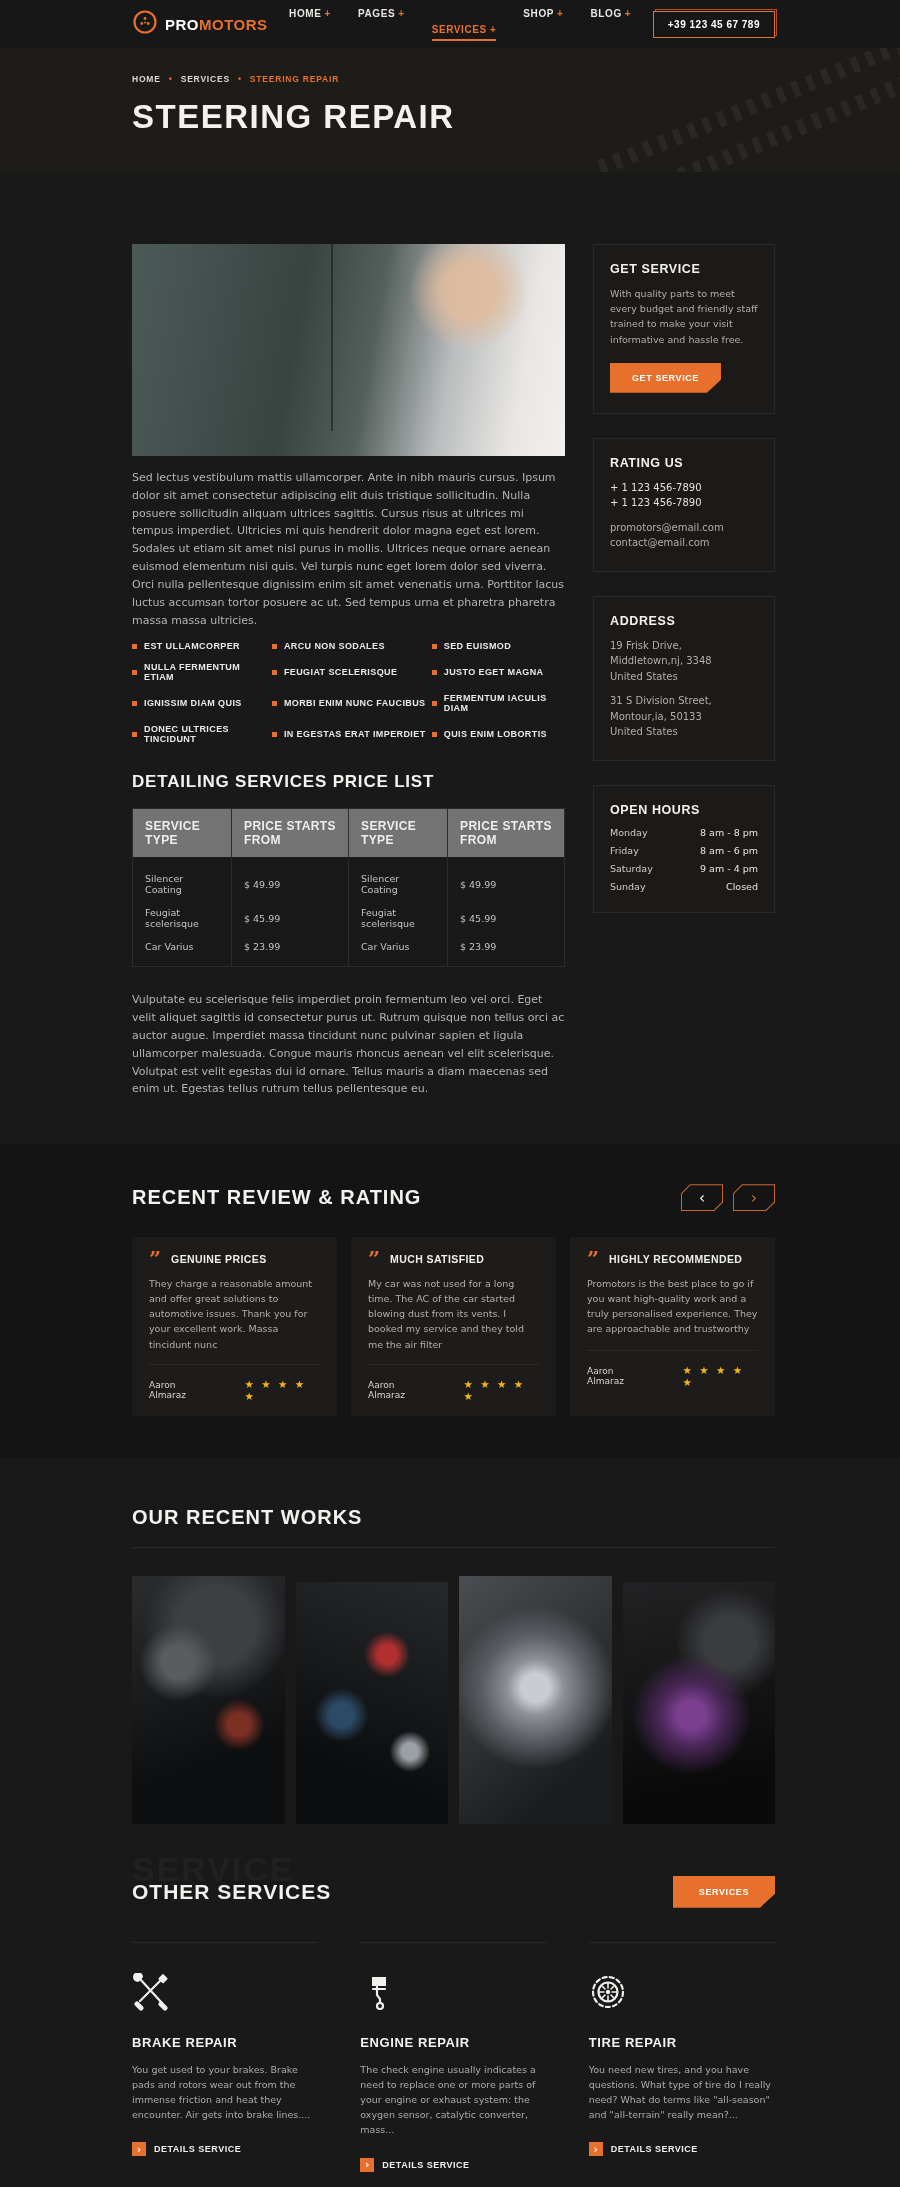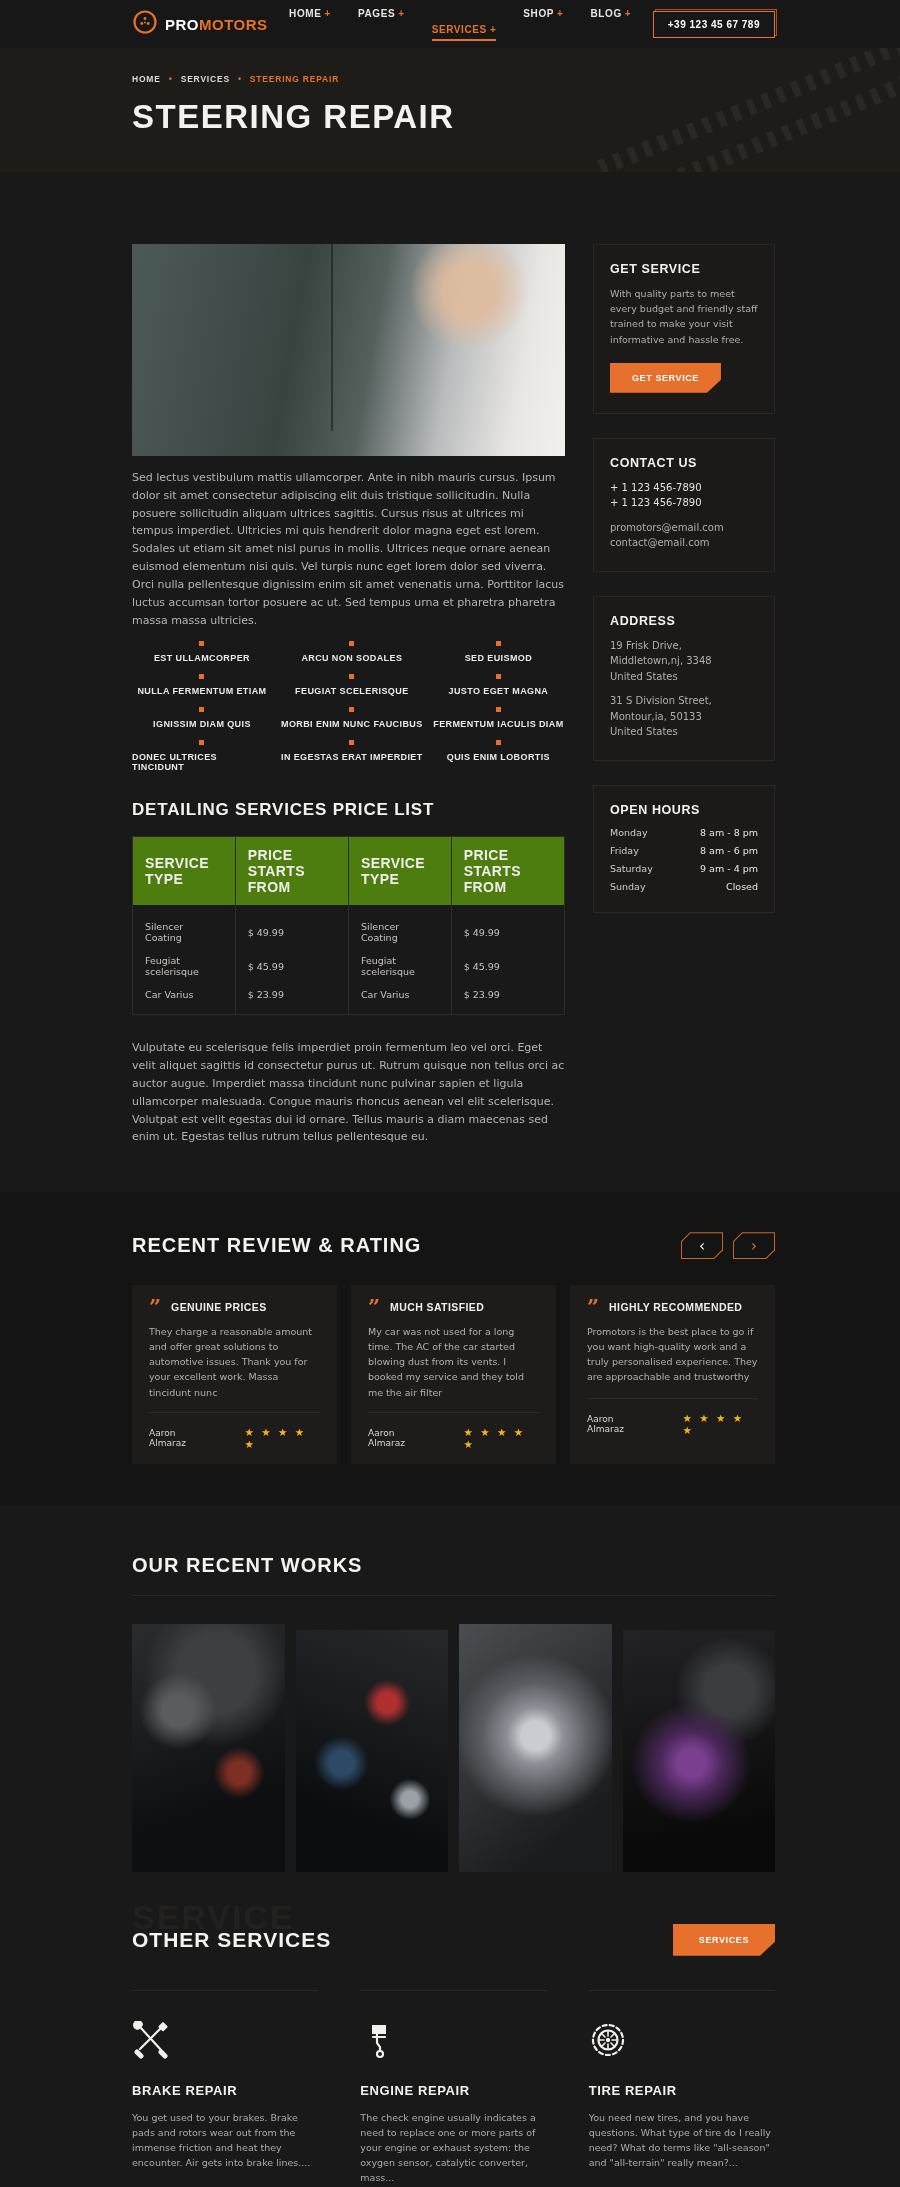--- a/index.html
+++ b/index.html
@@ -29,25 +29,25 @@
   
   .content { display:flex; gap:28px; padding:72px 125px 0 132px; background:#191919; }
   .col-main { width:433px; flex:none; }
   .photo { height:212px; background:
       radial-gradient(circle at 78% 22%, rgba(224,188,158,.9) 0 7%, rgba(224,188,158,0) 16%),
       linear-gradient(100deg, #4c5a57 0%, #394441 38%, #55605d 55%, #b9bcbd 72%, #e9e7e4 88%, #f2f0ed 100%);
     position:relative; }
   .photo:after { content:""; position:absolute; left:46%; top:0; bottom:12%; width:2px; background:rgba(20,26,24,.55); }
   .para { margin-top:13px; font-size:11px; line-height:1.62; color:#b7b3b0; }
   .features { margin-top:12px; display:grid; grid-auto-flow:column; grid-template-rows:repeat(4,auto); grid-template-columns:1.05fr 1.2fr 1fr; row-gap:11px; }
-  .feature { display:flex; align-items:center; gap:7px; font-family:"Liberation Sans", sans-serif; font-size:9px; font-weight:bold; letter-spacing:.4px; color:#eceae7;flex-direction:column; }
+  .feature { display:flex; align-items:center; gap:7px; font-family:"Liberation Sans", sans-serif; font-size:9px; font-weight:bold; letter-spacing:.4px; color:#eceae7; }
   .sq { width:5px; height:5px; background:#e7702c; flex:none; }
   .section-h { margin-top:28px; font-family:"Liberation Sans", sans-serif; font-size:17px; font-weight:bold; letter-spacing:.8px; color:#f4f2ef; }
   table.price { margin-top:16px; width:100%; border-collapse:collapse; border:1px solid #2e2c2a; }
-  table.price th { background:#4d7c0f; color:#f0eeeb; font-family:"Liberation Sans", sans-serif; font-size:14px; font-weight:bold; letter-spacing:.4px; text-align:left; padding:10px 12px; border-right:1px solid #2e2c2a; }
+  table.price th { background:#737373; color:#f0eeeb; font-family:"Liberation Sans", sans-serif; font-size:12px; font-weight:bold; letter-spacing:.4px; text-align:left; padding:10px 12px; border-right:1px solid #2e2c2a; }
   table.price td { color:#c7c3c0; font-size:9.5px; padding:6px 12px; border-right:1px solid #2e2c2a; }
   table.price tr.first td { padding-top:16px; }
   table.price tr.last td { padding-bottom:14px; }
 
   
   .col-side { width:182px; flex:none; }
   .side-box { border:1px solid #2b2927; background:#1b1a19; padding:17px 16px 20px; margin-bottom:24px; }
   .side-h { font-family:"Liberation Sans", sans-serif; font-size:12.5px; font-weight:bold; letter-spacing:.6px; color:#f4f2ef; margin-bottom:10px; }
   .side-text { font-size:9.5px; line-height:1.6; color:#b2aeab; }
   .cta-btn { margin-top:16px; display:inline-block; background:#e7702c; color:#fff; font-family:"Liberation Sans", sans-serif; font-size:9px; font-weight:bold; letter-spacing:.6px; padding:10px 22px; border:none; cursor:pointer; clip-path:polygon(14px 0,100% 0,100% calc(100% - 13px),calc(100% - 14px) 100%,0 100%,0 0); }
@@ -238,21 +238,21 @@
     </div>
 
     <aside class="col-side">
       <div class="side-box">
         <div class="side-h">GET SERVICE</div>
         <div class="side-text">With quality parts to meet every budget and friendly staff trained to make your visit informative and hassle free.</div>
         <button class="cta-btn">GET SERVICE</button>
       </div>
 
       <div class="side-box">
-        <div class="side-h">CONTACT US</div>
+        <div class="side-h">RATING US</div>
         <div class="side-line">+ 1 123 456-7890</div>
         <div class="side-line">+ 1 123 456-7890</div>
         <div class="side-gap"></div>
         <div class="side-line dim">promotors@email.com</div>
         <div class="side-line dim">contact@email.com</div>
       </div>
 
       <div class="side-box">
         <div class="side-h">ADDRESS</div>
         <div class="side-line dim">19 Frisk Drive, Middletown,nj, 3348</div>

